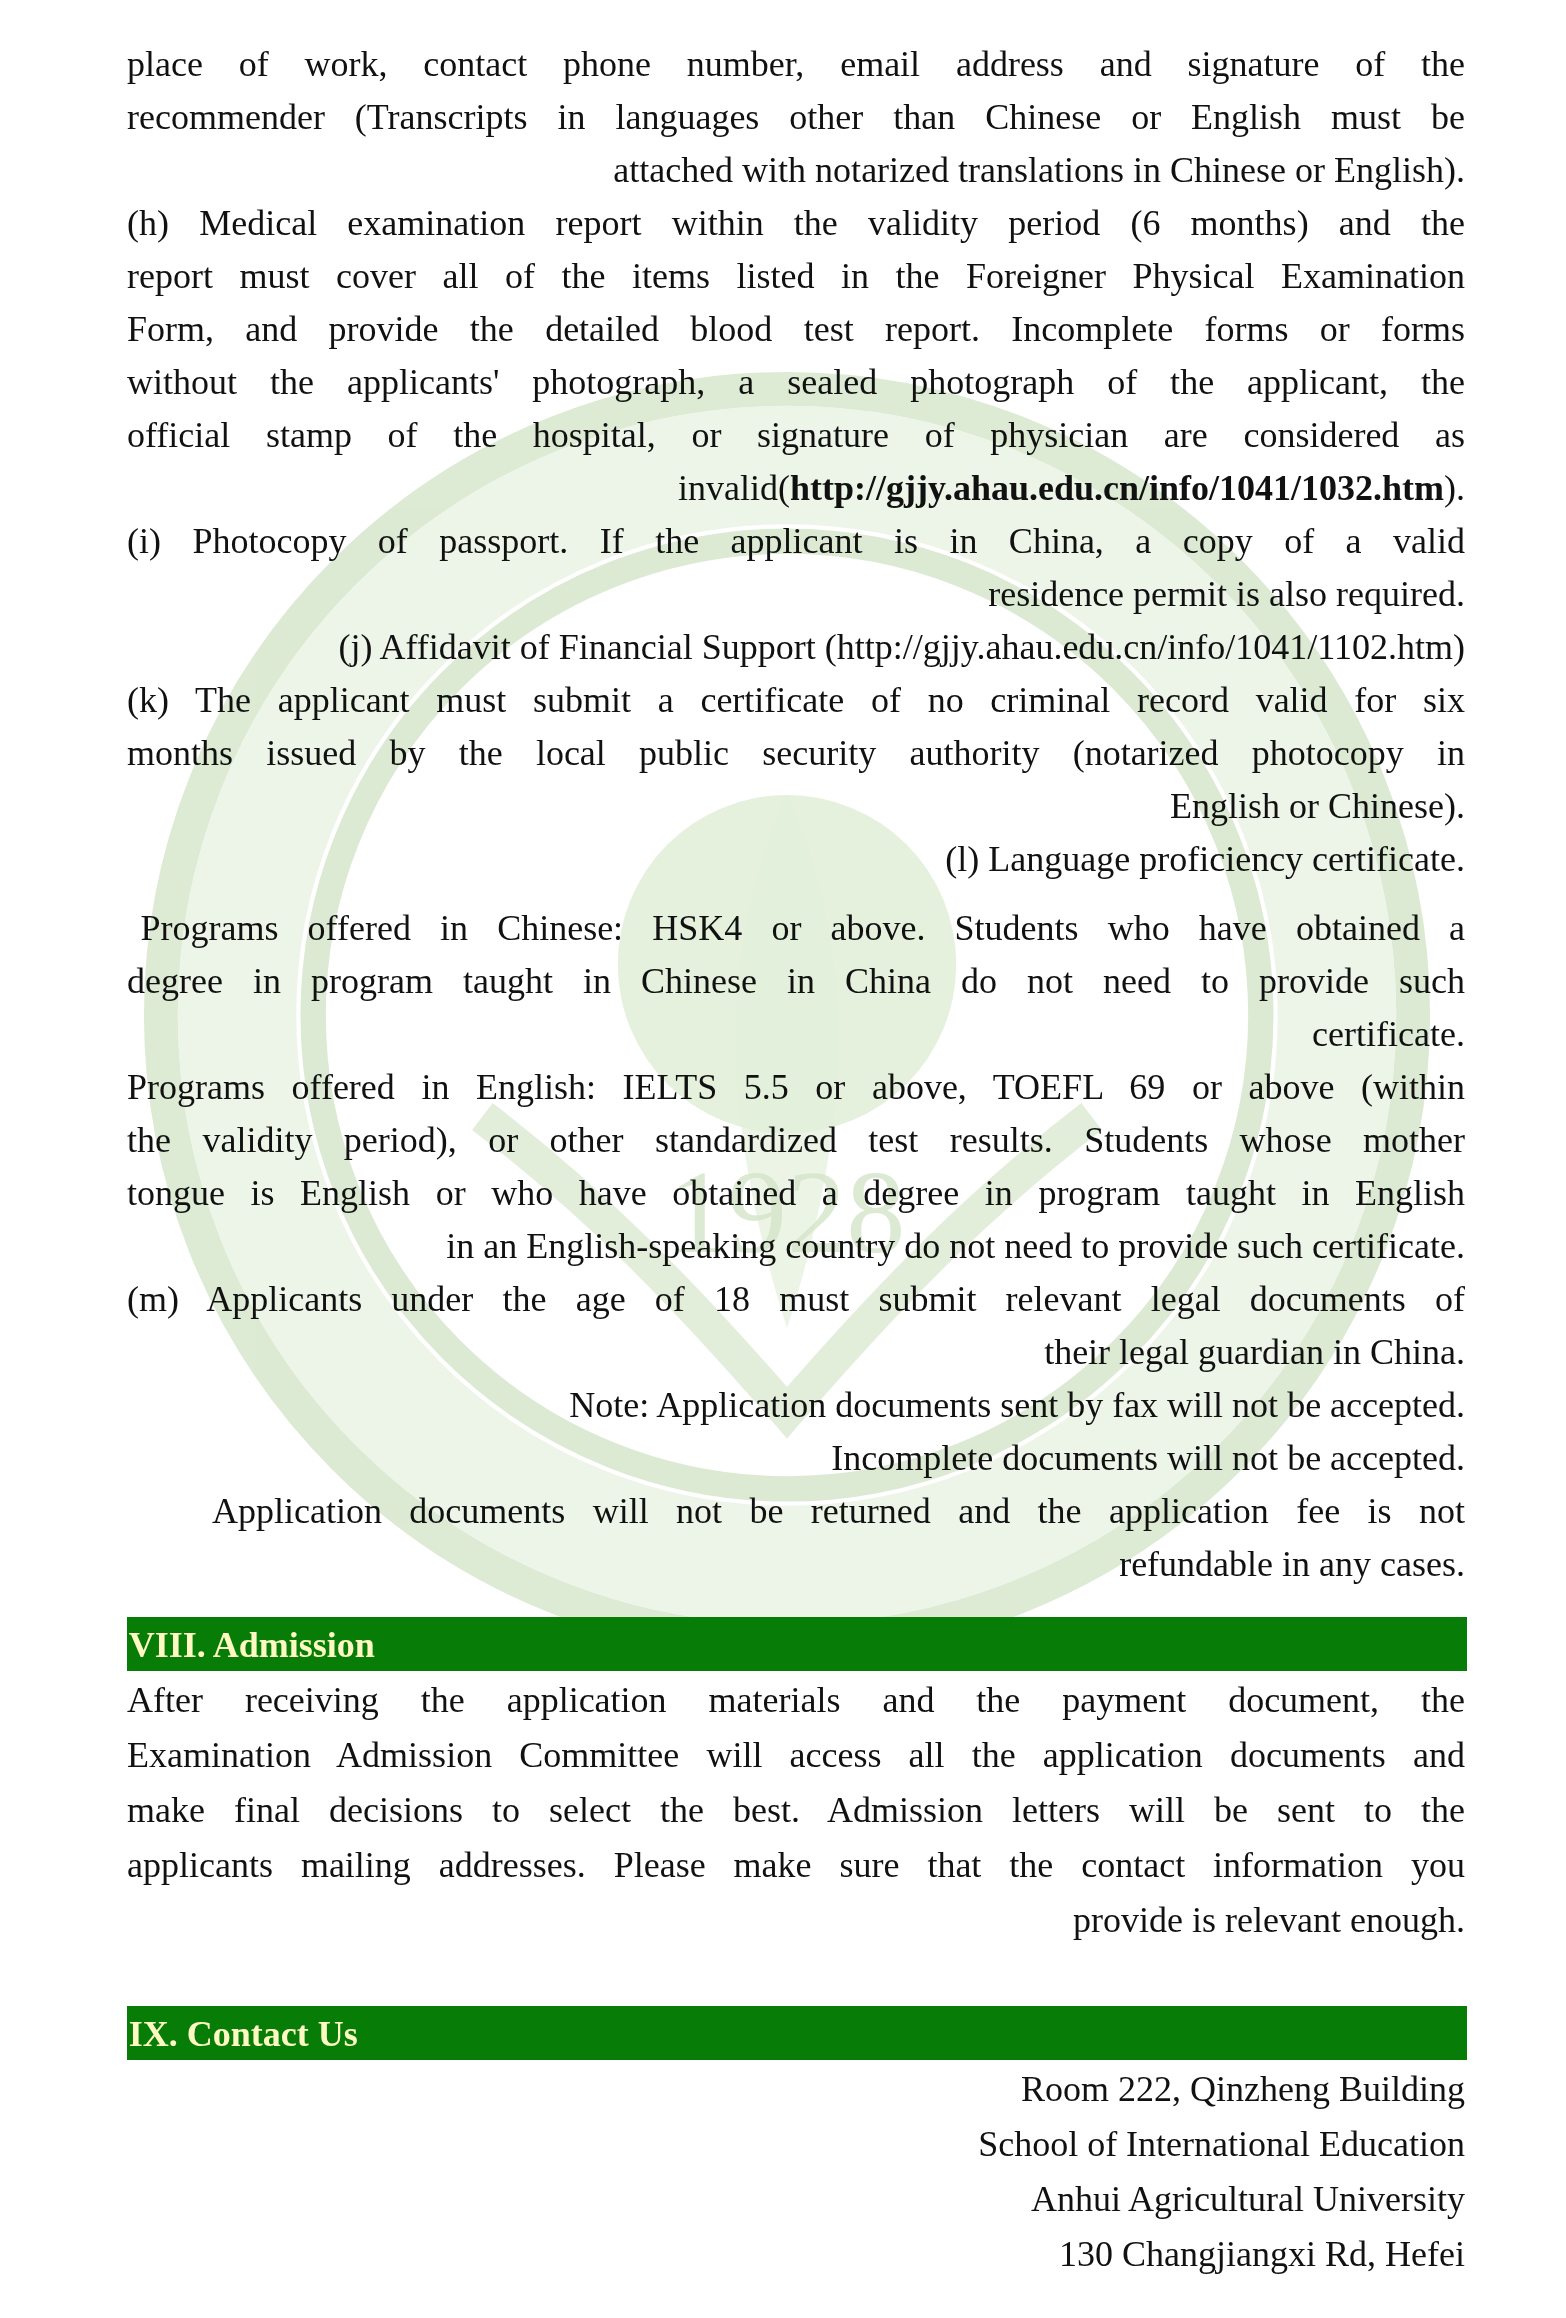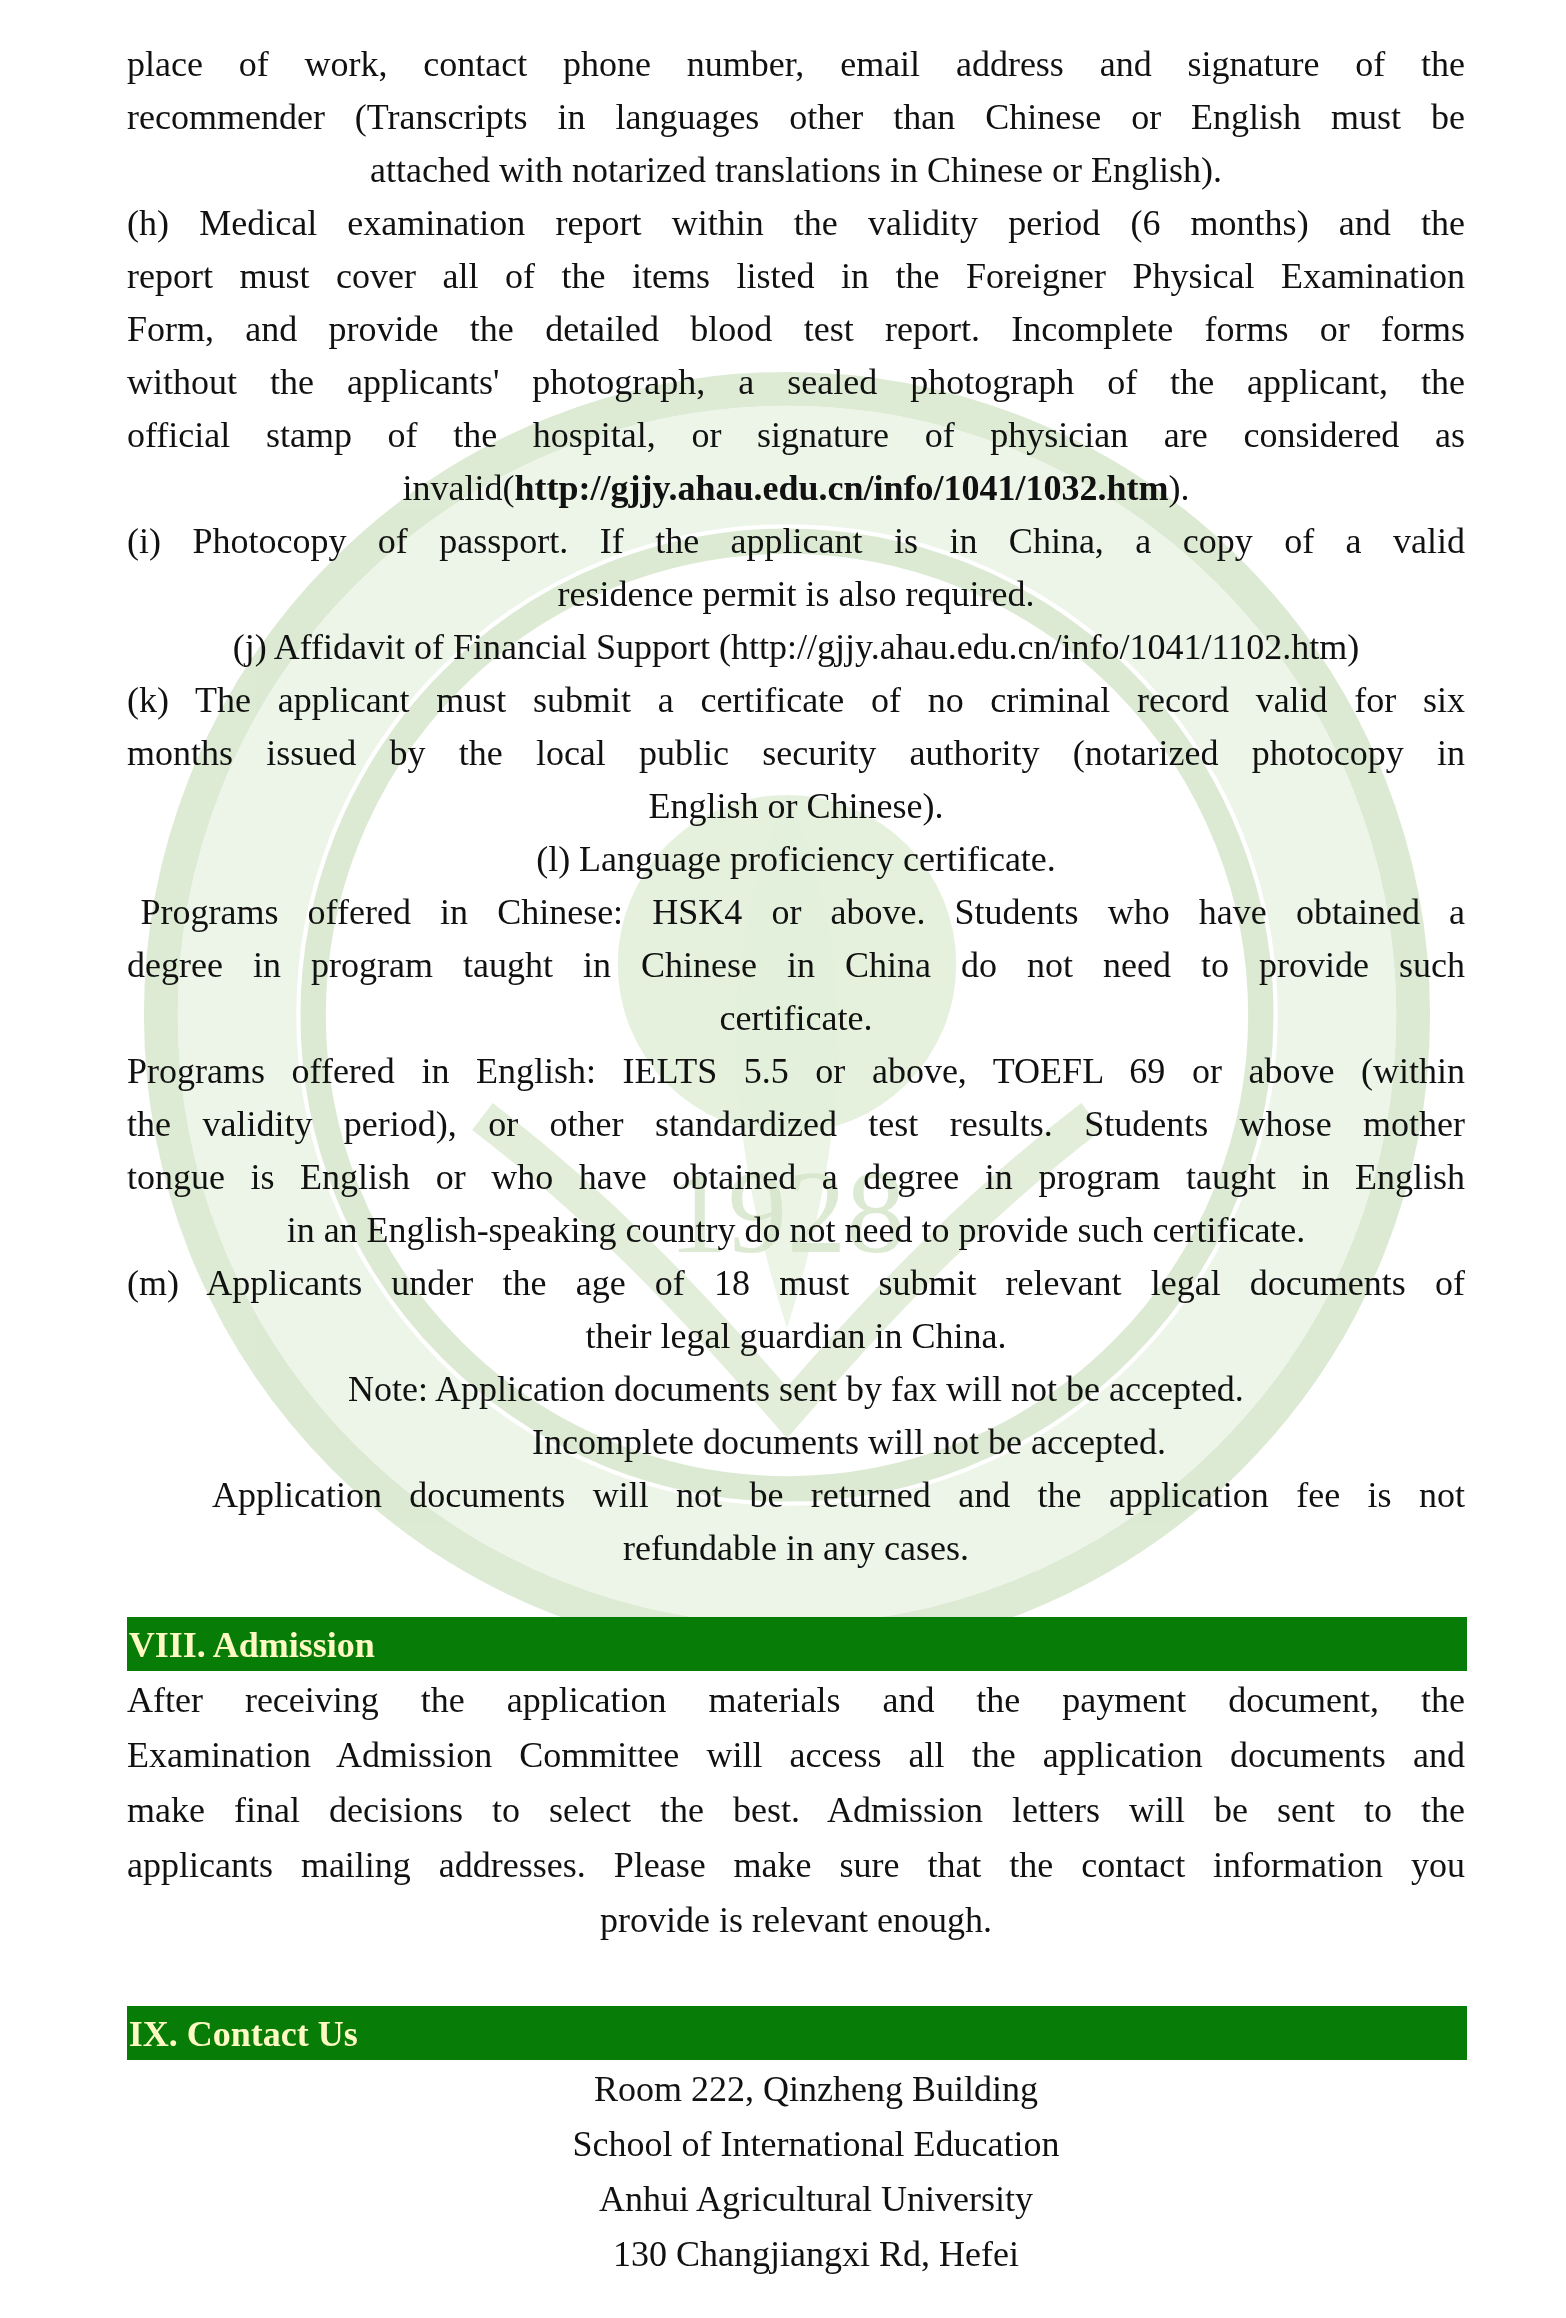--- a/index.html
+++ b/index.html
@@ -3,23 +3,23 @@
 <meta charset="utf-8">
 <style>
   html, body { margin: 0; padding: 0; background: #ffffff; }
   body { width: 1567px; height: 2319px; position: relative; overflow: hidden;
          font-family: "Liberation Serif", "DejaVu Serif", serif; color: #111; }
   .watermark { position: absolute; left: 127px; top: 355px; width: 1320px; height: 1320px; z-index: 0; }
   .page { position: absolute; left: 127px; top: 38px; width: 1338px; z-index: 1; }
   .p { font-size: 36px; line-height: 53px; text-align: justify; margin: 0; }
   .line { display: block; }
   .j { text-align: justify; text-align-last: justify; }
-  .l { text-align: center; }
+  .l { text-align: right; }
   .bold { font-weight: bold; }
-  .indent1 { padding-left: 13.5px; }
+  .indent1 { padding-left: 13.5px; margin-top: 16px; }
   .indent2 { padding-left: 106px; }
   .indent3 { padding-left: 85px; }
   .section-bar { background: #077d07; color: #fef9c3; font-weight: bold; font-size: 36px;
                  height: 54px; line-height: 56px; padding-left: 1.7px; margin: 0; }
   #bar-admission { position: absolute; left: 0; top: 1579px; width: 1338px; }
   #admission-body { position: absolute; left: 0; top: 1635px; width: 1338px; }
   #admission-body .p { line-height: 55px; }
   #bar-contact { position: absolute; left: 0; top: 1968px; width: 1338px; }
   #contact-body { position: absolute; left: 0; top: 2024px; width: 1338px; }
   #contact-body .p { line-height: 55px; margin-left: 40px; }

